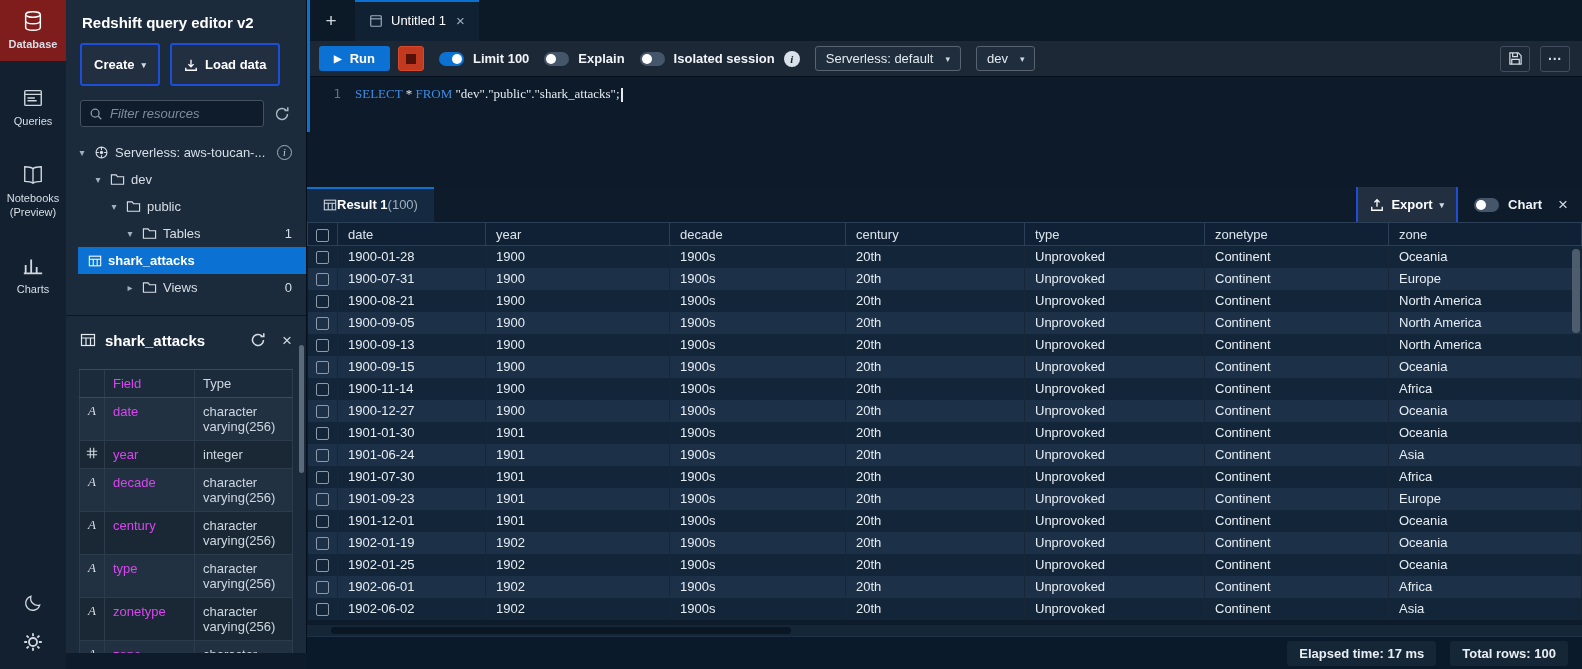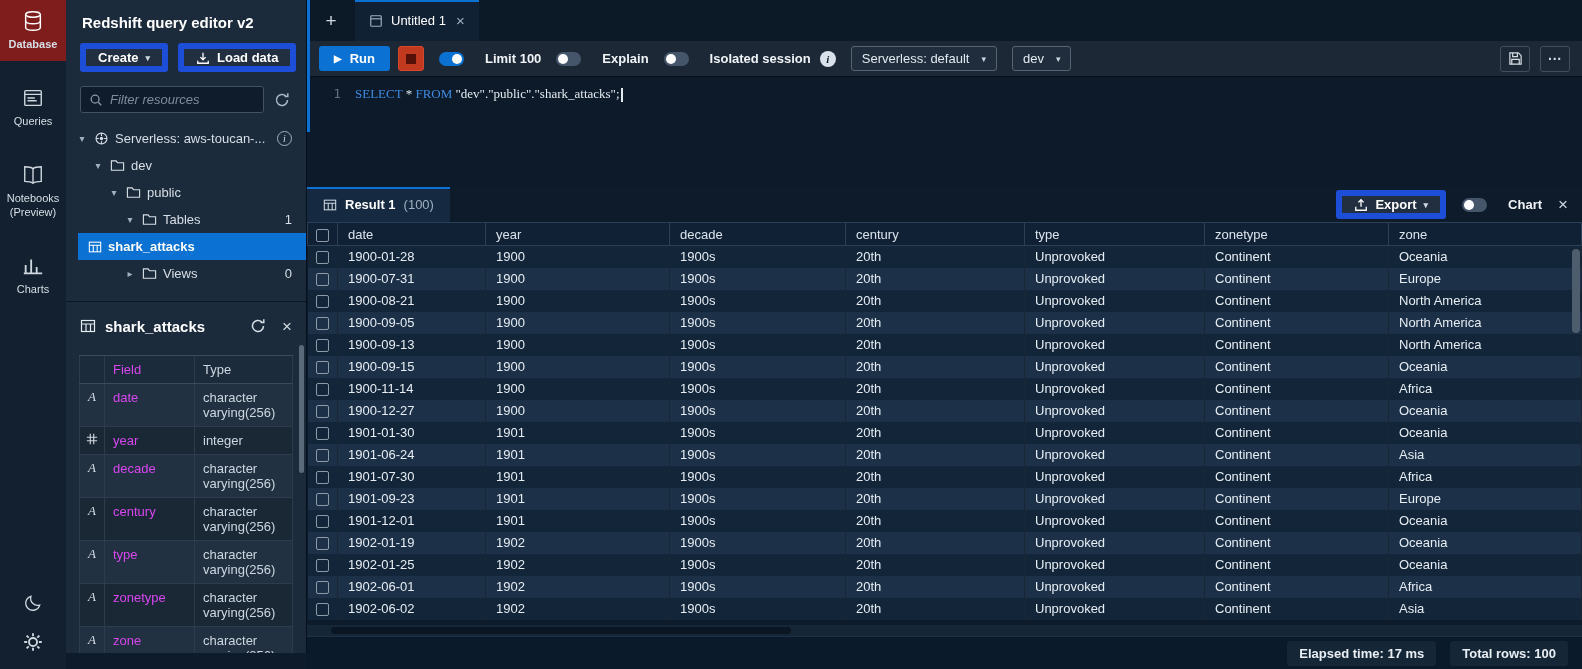--- a/index.html
+++ b/index.html
@@ -12,21 +12,21 @@
   .rail-item.active { background:#7f1d1d; font-weight:bold; }
   .rail-item.mt { margin-top:16px; }
   .rail-label { line-height:1.2; max-width:62px; }
   .rail-bottom { margin-top:auto; display:flex; flex-direction:column; align-items:center; gap:18px; padding-bottom:16px; }
   .rail-icon-btn { cursor:pointer; display:flex; }
 
   
   .sidebar { position:absolute; left:66px; top:0; bottom:16px; width:241px; background:#1c2b3b; border-right:1px solid #05101c; display:flex; flex-direction:column; overflow:hidden; }
   .sidebar-title { padding:14px 16px 12px; font-size:15px; font-weight:bold; color:#fff; }
   .sidebar-actions { display:flex; gap:10px; padding:0 14px 14px; }
-  .btn { display:inline-flex; align-items:center; gap:7px; background:#212f40; border:6px solid #1d4ed8; border-radius:3px; color:#fff; font-weight:bold; font-size:13px; padding:1px 12px; cursor:pointer; font-family:inherit; white-space:nowrap; }
+  .btn { display:inline-flex; align-items:center; gap:7px; background:#212f40; border:2px solid #1d4ed8; border-radius:3px; color:#fff; font-weight:bold; font-size:13px; padding:12px 12px; cursor:pointer; font-family:inherit; white-space:nowrap; }
   .caret { font-size:9px; color:#cfd8e0; }
   .filter-row { display:flex; align-items:center; gap:8px; padding:0 14px 6px; }
   .filter-input { flex:1; display:flex; align-items:center; gap:7px; background:#0f1c2b; border:1px solid #44525f; border-radius:3px; padding:5px 8px; cursor:text; }
   .placeholder { color:#7f8e9c; font-size:13px; font-style:italic; }
   .icon-btn { padding:2px; cursor:pointer; display:flex; }
 
   
   .tree { padding:6px 0 2px; }
   .tree-row { display:flex; align-items:center; gap:6px; height:27px; font-size:13px; color:#d7dfe7; cursor:pointer; padding-right:14px; }
   .chev { width:12px; flex:none; color:#9fb0c0; font-size:10px; text-align:center; }
@@ -63,21 +63,21 @@
   .newtab { width:48px; display:flex; align-items:center; justify-content:center; font-size:19px; color:#cfd8e0; cursor:pointer; }
   .tab { display:flex; align-items:center; gap:8px; padding:0 14px; cursor:pointer; font-size:13px; color:#fff; }
   .tab.active { background:#112134; box-shadow:inset 0 2px 0 #0b72d3; }
   .tab .x { color:#9fb0c0; font-size:15px; margin-left:2px; }
 
   .toolbar { height:36px; background:#1c2836; display:flex; align-items:center; gap:15px; padding:0 12px; flex:none; border-bottom:1px solid #05101c; }
   .run-btn { display:inline-flex; align-items:center; gap:8px; background:#0b72d3; color:#fff; border:none; border-radius:3px; font-weight:bold; font-size:13px; padding:5px 15px; cursor:pointer; font-family:inherit; }
   .play { font-size:10px; }
   .stop-btn { width:26px; height:25px; border-radius:3px; background:#c13a1f; border:1px solid #d8492b; display:flex; align-items:center; justify-content:center; cursor:pointer; margin-left:-7px; }
   .stop-glyph { width:10px; height:10px; background:#551108; }
-  .toggle-group { display:flex; align-items:center; gap:21px; cursor:pointer; }
+  .toggle-group { display:flex; align-items:center; gap:9px; cursor:pointer; }
   .toggle { width:25px; height:14px; border-radius:8px; position:relative; flex:none; }
   .toggle.on { background:#0b72d3; }
   .toggle.off { background:#46566a; }
   .knob { position:absolute; top:2px; width:10px; height:10px; border-radius:50%; background:#fff; }
   .toggle.on .knob { right:2px; }
   .toggle.off .knob { left:2px; }
   .toggle-label { font-size:13px; color:#f1f4f7; font-weight:bold; white-space:nowrap; }
   .info-solid { width:16px; height:16px; border-radius:50%; background:#d9e2ea; color:#15232f; font-size:11px; font-weight:bold; font-style:italic; font-family:"Liberation Serif", serif; display:flex; align-items:center; justify-content:center; cursor:pointer; margin-left:-6px; }
   .dropdown { display:flex; align-items:center; gap:12px; background:#1f2d3d; border:1px solid #57646f; border-radius:3px; padding:4px 10px; font-size:13px; color:#e3eaf0; cursor:pointer; white-space:nowrap; }
   .toolbar-right { margin-left:auto; display:flex; align-items:center; gap:10px; }
@@ -85,21 +85,21 @@
 
   .editor { height:110px; display:flex; background:#0c1a2a; font-family:"DejaVu Sans Mono", monospace; font-size:13px; padding-top:9px; flex:none; cursor:text; }
   .gutter { width:34px; text-align:right; color:#5f7183; flex:none; }
   .code-line { margin-left:14px; white-space:pre; color:#e3eaf0;font-family:Liberation Serif, serif; }
   .kw { color:#3e8ce2; }
   .cursor { display:inline-block; width:2px; height:14px; background:#e3eaf0; vertical-align:middle; margin-left:1px; }
 
   
   .results { flex:1; display:flex; flex-direction:column; background:#0d1b2b; overflow:hidden; position:relative; }
   .results-bar { height:35px; display:flex; align-items:center; background:#0e1b2a; flex:none; }
-  .result-tab { height:100%; display:flex; align-items:center; gap:8px; padding:0 16px; background:#152a40; box-shadow:inset 0 2px 0 #0b72d3; cursor:pointer; }
+  .result-tab { height:100%; display:flex; align-items:center; gap:0; padding:0 16px; background:#152a40; box-shadow:inset 0 2px 0 #0b72d3; cursor:pointer; }
   .rt-label { font-weight:bold; color:#fff; font-size:13px; }
   .rt-count { color:#9fb0c0; font-size:13px; }
   .results-actions { margin-left:auto; display:flex; align-items:center; gap:16px; padding-right:14px; }
 
   .grid-wrap { flex:1; position:relative; overflow:hidden; }
   table { border-collapse:collapse; width:100%; table-layout:fixed; font-size:13px; }
   thead th { height:23px; background:#102135; border:1px solid #2b4056; font-weight:normal; color:#dbe4ec; text-align:left; padding:0 10px; }
   tbody td { height:22px; padding:0 10px; color:#e6edf3; border-right:1px solid rgba(255,255,255,0.05); overflow:hidden; white-space:nowrap; }
   tbody tr:nth-child(odd) { background:#132539; }
   tbody tr:nth-child(even) { background:#1c3048; }

